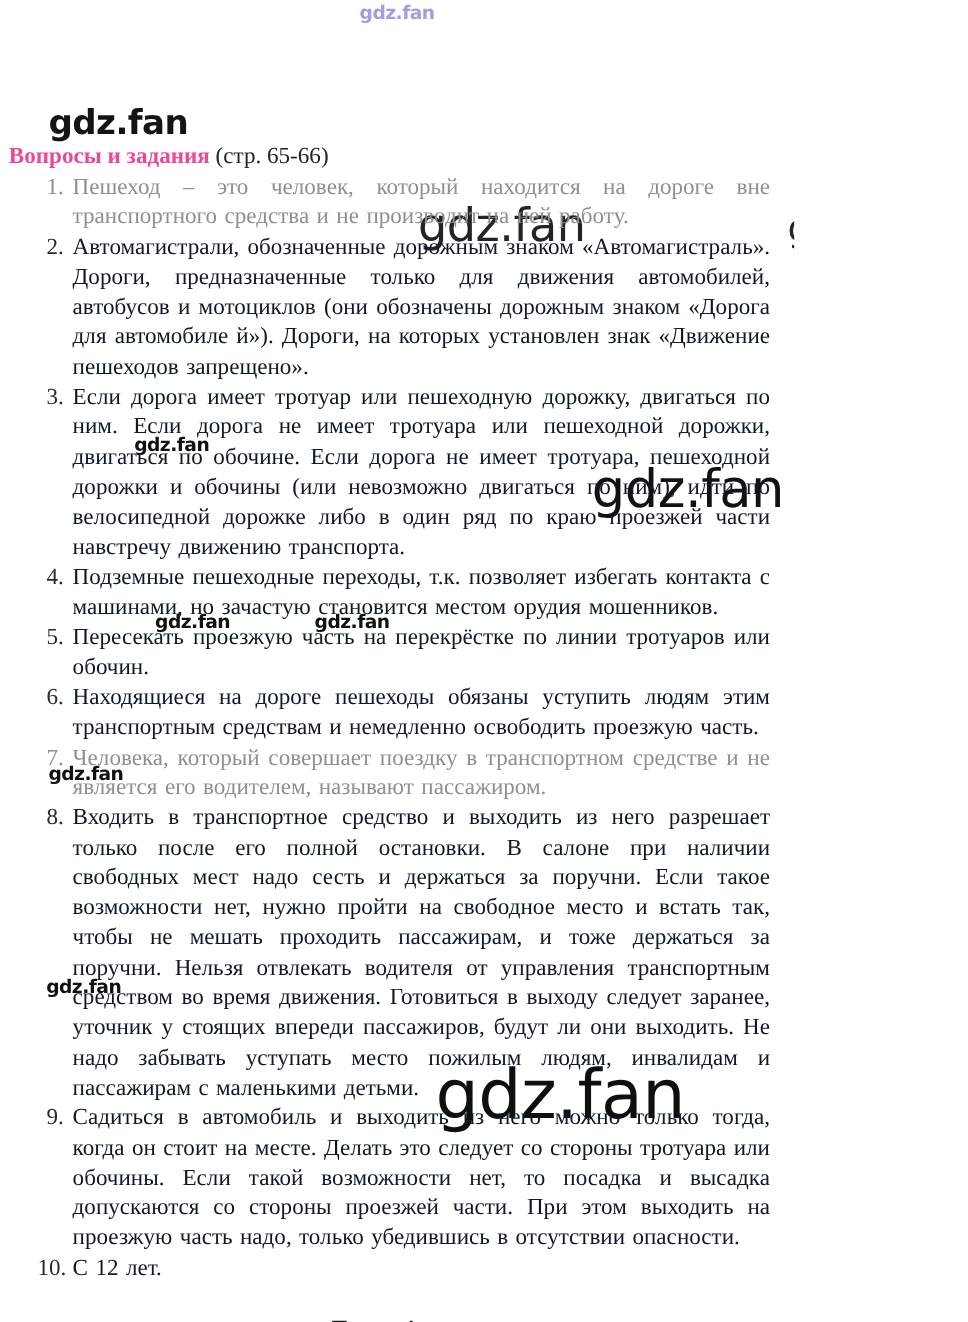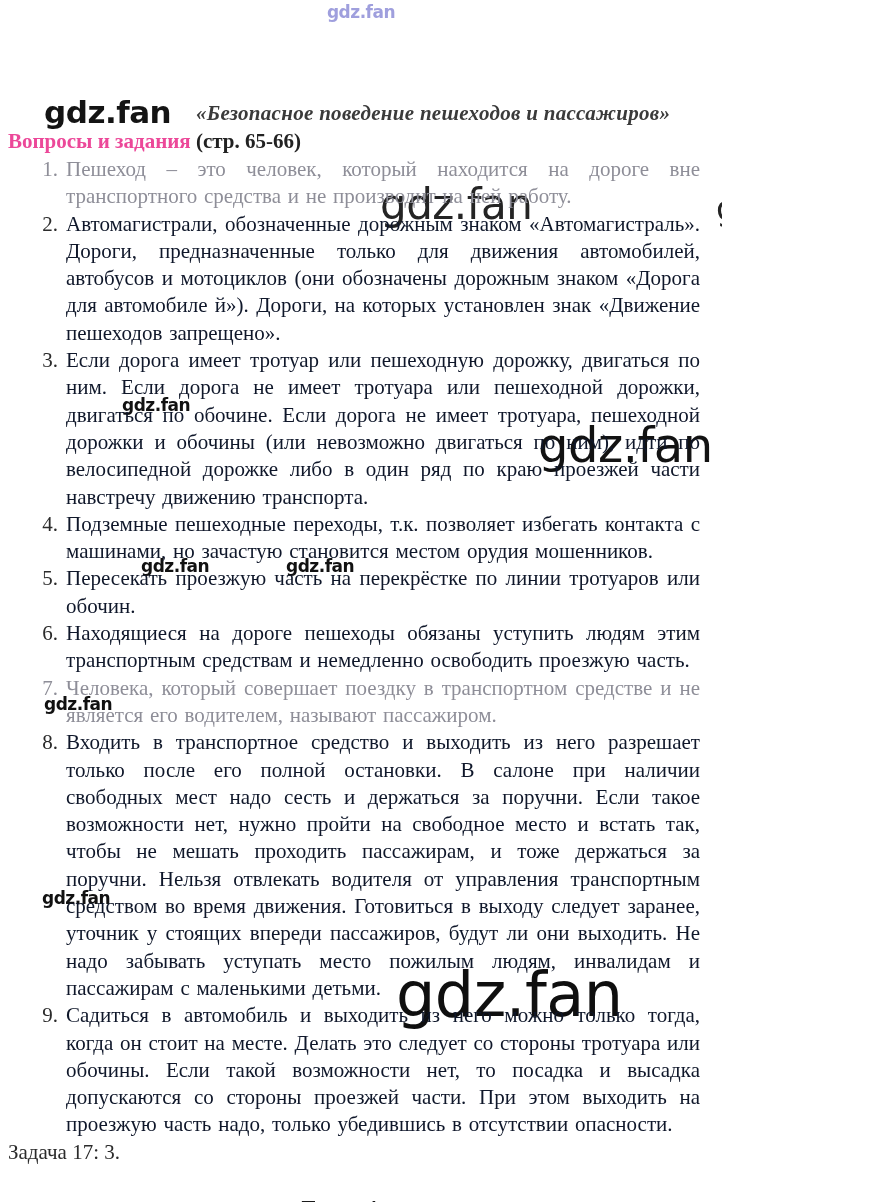--- a/index.html
+++ b/index.html
@@ -43,21 +43,21 @@
     position:absolute;top:101px;left:196px;
     font-style:italic;font-weight:600;
     font-size:21px;color:#3a3a3a;
     letter-spacing:.3px;
   }
   .section-line{
     position:absolute;top:129px;left:8px;
     font-size:21px;color:#222;
   }
   .section-bold{font-weight:700;color:#ec4899;}
-  .section-pages{font-weight:700;margin-top:44px;}
+  .section-pages{font-weight:400;margin-top:44px;}
   
   .qa-list{
     position:absolute;top:156px;left:34px;right:22px;
     font-size:21px;line-height:27.3px;
   }
   .item{display:flex;}
   .num{
     flex:none;width:24px;margin-right:8px;
     text-align:right;color:#2b2b2b;
   }
@@ -81,21 +81,20 @@
   <div class="wm wm-item1-b">gdz.fan</div>
   <div class="wm wm-item3-small">gdz.fan</div>
   <div class="wm wm-item3-big">gdz.fan</div>
   <div class="wm wm-item6-a">gdz.fan</div>
   <div class="wm wm-item6-b">gdz.fan</div>
   <div class="wm wm-item8">gdz.fan</div>
   <div class="wm wm-item9">gdz.fan</div>
   <div class="wm wm-bottom-big">gdz.fan</div>
   <div class="wm wm-footer">Гдз.фан</div>
 
-  <div class="doc-title">«Безопасное поведение пешеходов и пассажиров»</div>
   <div class="section-line"><span class="section-bold">Вопросы и задания</span><span class="section-pages"> (стр. 65-66)</span></div>
 
   <div class="qa-list">
 
     <div class="item faded">
       <span class="num">1.</span>
       <span class="txt">Пешеход – это человек, который находится на дороге вне транспортного средства и не производит на ней работу.</span>
     </div>
 
     <div class="item">
@@ -131,18 +130,21 @@
     <div class="item">
       <span class="num">8.</span>
       <span class="txt">Входить в транспортное средство и выходить из него разрешает только после его полной остановки. В салоне при наличии свободных мест надо сесть и держаться за поручни. Если такое возможности нет, нужно пройти на свободное место и встать так, чтобы не мешать проходить пассажирам, и тоже держаться за поручни. Нельзя отвлекать водителя от управления транспортным средством во время движения. Готовиться в выходу следует заранее, уточник у стоящих впереди пассажиров, будут ли они выходить. Не надо забывать уступать место пожилым людям, инвалидам и пассажирам с маленькими детьми.</span>
     </div>
 
     <div class="item">
       <span class="num">9.</span>
       <span class="txt">Садиться в автомобиль и выходить из него можно только тогда, когда он стоит на месте. Делать это следует со стороны тротуара или обочины. Если такой возможности нет, то посадка и высадка допускаются со стороны проезжей части. При этом выходить на проезжую часть надо, только убедившись в отсутствии опасности.</span>
     </div>
 
+    <div class="item">
+      <span class="num">10.</span>
+      <span class="txt">С 12 лет.</span>
+    </div>
 
-    <div class="task-line">Задача 17: 3.</div>
 
   </div>
 
 </div>
 
 </body></html>

